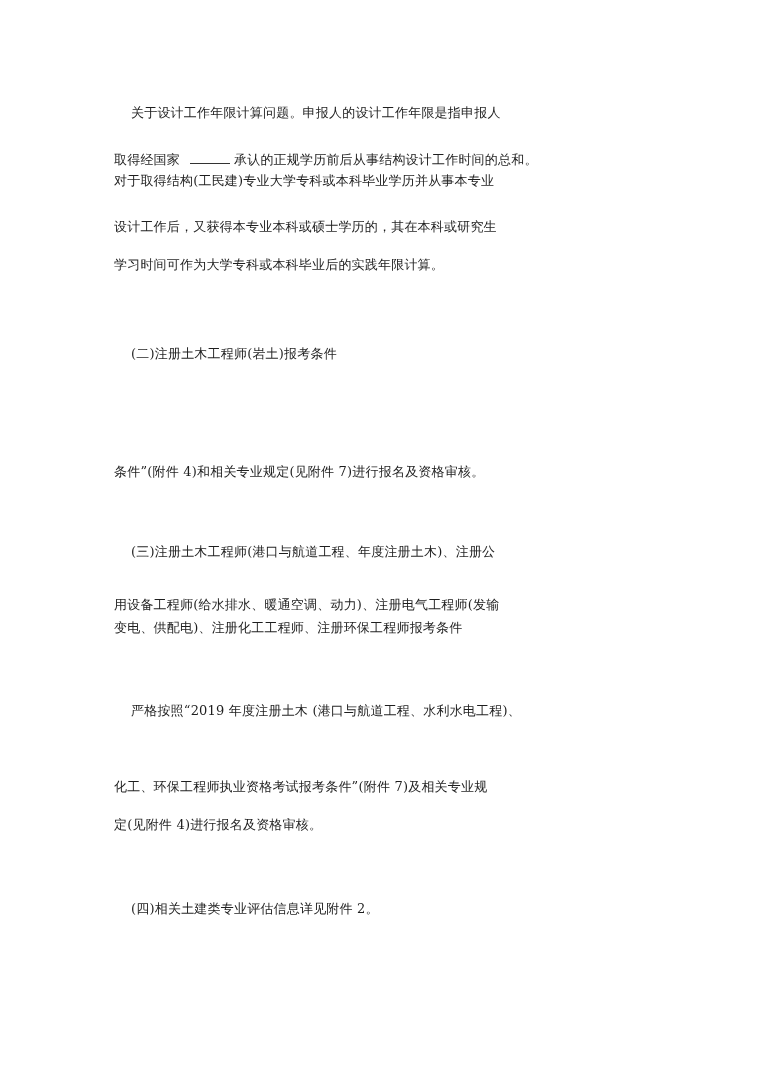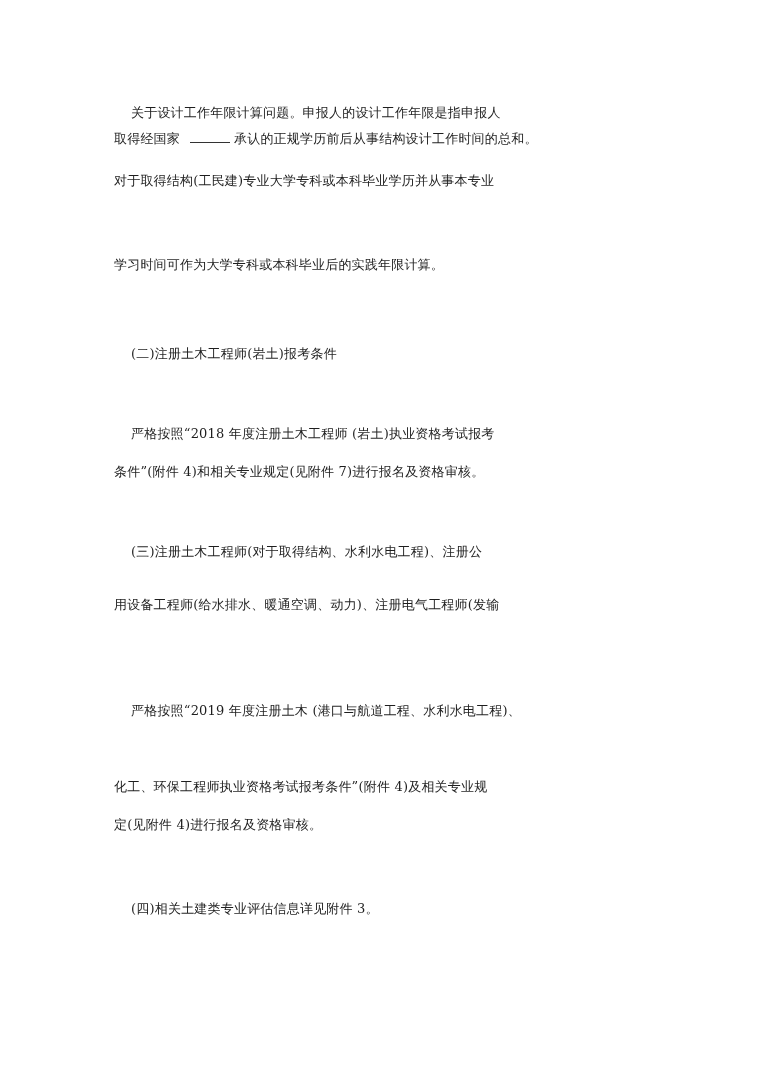--- a/index.html
+++ b/index.html
@@ -23,33 +23,34 @@
     display: inline-block; width: 40px; border-bottom: 1px solid #333;
     height: 14px; margin: 0 4px 0 10px; vertical-align: baseline;
   }
 </style>
 </head>
 <body>
 
 <div class="page">
 
   <div class="line indent" style="top:102px">关于设计工作年限计算问题。申报人的设计工作年限是指申报人</div>
-  <div class="line" style="top:128px">
+  <div class="line" style="top:149px">
     <span>取得经国家</span><span class="blank"></span><span>承认的正规学历前后从事结构设计工作时间的总和。</span>
   </div>
   <div class="line" style="top:170px">对于取得结构(工民建)专业大学专科或本科毕业学历并从事本专业</div>
+  <div class="line" style="top:216px">设计工作后，又获得本专业本科或硕士学历的，其在本科或研究生</div>
   <div class="line indent" style="top:343px">(二)注册土木工程师(岩土)报考条件</div>
 
   <div class="line" style="top:254px">学习时间可作为大学专科或本科毕业后的实践年限计算。</div>
 
-  <div class="line indent" style="top:423px">严格按照“2018 年度注册土木工程师 (岩土)执业资格考试报考</div>
   <div class="line" style="top:461px">条件”(附件 4)和相关专业规定(见附件 7)进行报名及资格审核。</div>
 
-  <div class="line indent" style="top:541px">(三)注册土木工程师(对于取得结构、水利水电工程)、注册公</div>
+  <div class="line indent" style="top:541px">(三)注册土木工程师(港口与航道工程、年度注册土木)、注册公</div>
   <div class="line" style="top:594px">用设备工程师(给水排水、暖通空调、动力)、注册电气工程师(发输</div>
+  <div class="line" style="top:617px">变电、供配电)、注册化工工程师、注册环保工程师报考条件</div>
 
   <div class="line indent" style="top:700px">严格按照“2019 年度注册土木 (港口与航道工程、水利水电工程)、</div>
-  <div class="line" style="top:776px">化工、环保工程师执业资格考试报考条件”(附件 4)及相关专业规</div>
+  <div class="line" style="top:776px">化工、环保工程师执业资格考试报考条件”(附件 7)及相关专业规</div>
   <div class="line" style="top:814px">定(见附件 4)进行报名及资格审核。</div>
 
-  <div class="line indent" style="top:898px">(四)相关土建类专业评估信息详见附件 3。</div>
+  <div class="line indent" style="top:898px">(四)相关土建类专业评估信息详见附件 2。</div>
 
 </div>
 
 </body></html>

